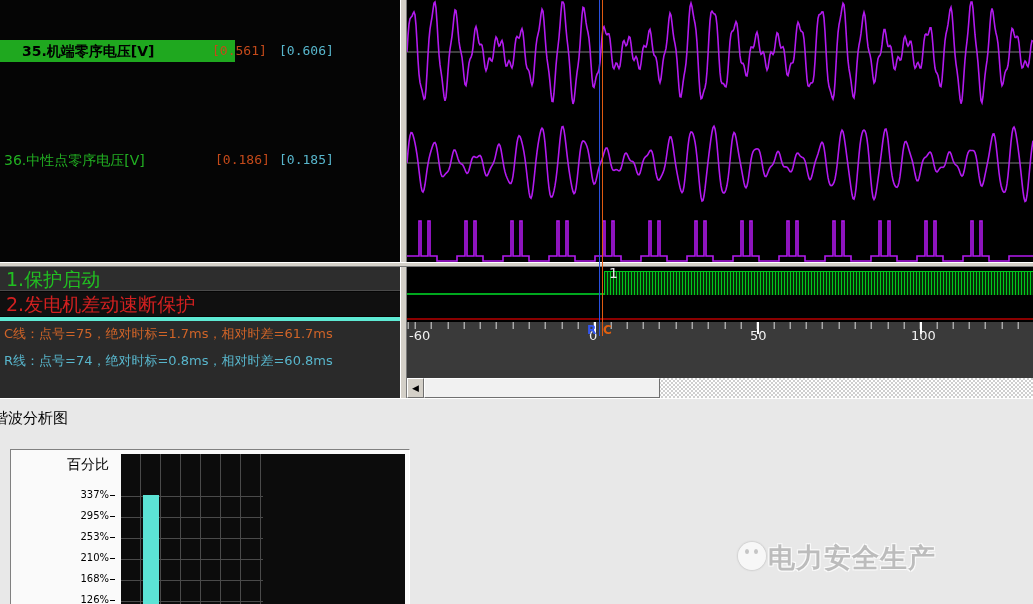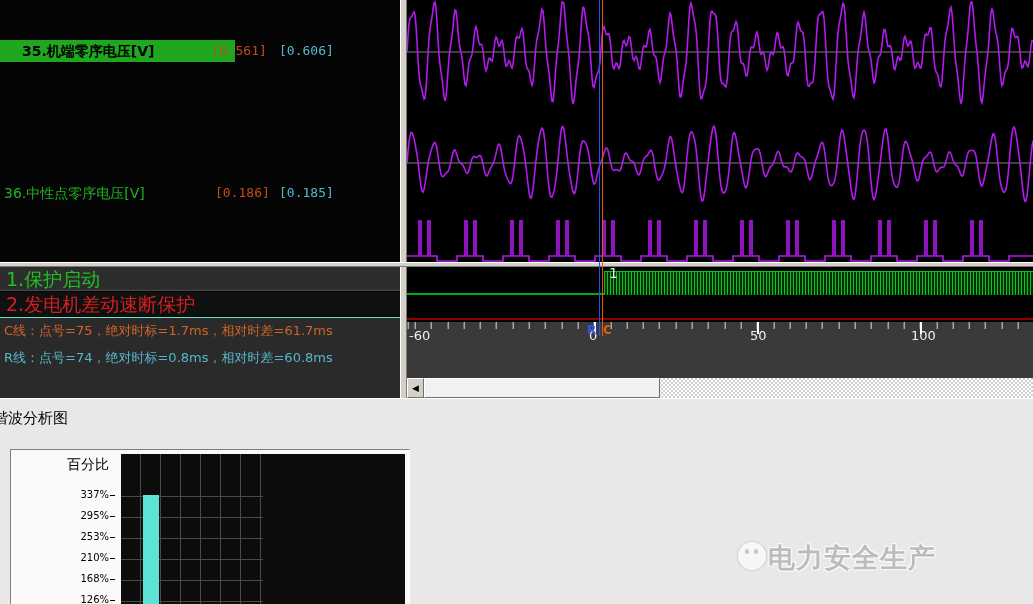--- a/index.html
+++ b/index.html
@@ -11,21 +11,21 @@
   #left-panel{left:0;top:0;width:400px;height:398px;background:#050505;}
   .sig-row{left:0;width:400px;height:22px;font-size:14px;}
   .sig-hl{background:#1fa81f;color:#000;width:213px;height:22px;left:0;top:0;padding-left:22px;line-height:22px;font-weight:bold;}
   .sig-plain{color:#22b022;left:4px;top:0;line-height:22px;}
   .val{font-family:"DejaVu Sans Mono","Liberation Mono",monospace;font-size:13px;line-height:22px;}
   .val.orange{color:#c44a1a;}
   .val.cyan{color:#58b6cc;}
   .dig-row{left:0;width:400px;height:24px;font-size:19px;line-height:24px;padding-left:6px;box-sizing:border-box;}
   #dig1{top:267px;background:#2d2d2d;color:#21c021;border-bottom:1px solid #4a4a4a;}
   #dig2{top:292px;background:#101010;color:#d22020;}
-  #info-area{left:0;top:317px;width:400px;height:81px;background:#2a2a2a;border-top:1px solid #5eead4;font-size:13px;}
+  #info-area{left:0;top:317px;width:400px;height:81px;background:#2a2a2a;border-top:4px solid #5eead4;font-size:13px;}
   .info-line{left:4px;width:396px;height:26px;line-height:26px;white-space:nowrap;}
   
   #vsplit{left:400px;top:0;width:7px;height:398px;background:#d4d0c8;border-left:1px solid #fff;border-right:1px solid #7a7a7a;box-sizing:border-box;}
   #hsep{left:0;top:262px;width:1033px;height:5px;background:#d4d0c8;border-top:1px solid #fff;border-bottom:1px solid #7a7a7a;box-sizing:border-box;z-index:5;}
   
   #wave-pane{left:407px;top:0;width:626px;height:398px;background:#000;}
   #waves{left:0;top:0;}
   .cursorline{top:0;width:1px;height:336px;z-index:8;}
   #cur-blue{left:192px;background:#2a50e0;}
   #cur-orange{left:195px;background:#e05a10;}
@@ -80,21 +80,21 @@
 <body>
 
 <div class="abs" id="top">
 
   <div class="abs" id="left-panel">
     <div class="abs sig-row" style="top:40px;">
       <span class="abs sig-hl">35.机端零序电压[V]</span>
       <span class="abs val orange" style="left:212px;">[0.561]</span>
       <span class="abs val cyan" style="left:279px;">[0.606]</span>
     </div>
-    <div class="abs sig-row" style="top:149px;margin-top:33px;">
+    <div class="abs sig-row" style="top:149px;">
       <span class="abs sig-plain">36.中性点零序电压[V]</span>
       <span class="abs val orange" style="left:215px;">[0.186]</span>
       <span class="abs val cyan" style="left:279px;">[0.185]</span>
     </div>
     <div class="abs dig-row" id="dig1">1.保护启动</div>
     <div class="abs dig-row" id="dig2">2.发电机差动速断保护</div>
     <div class="abs" id="info-area">
       <div class="abs info-line" style="top:0;color:#d06428;">C线：点号=75，绝对时标=1.7ms，相对时差=61.7ms</div>
       <div class="abs info-line" style="top:27px;color:#58b6cc;">R线：点号=74，绝对时标=0.8ms，相对时差=60.8ms</div>
     </div>

